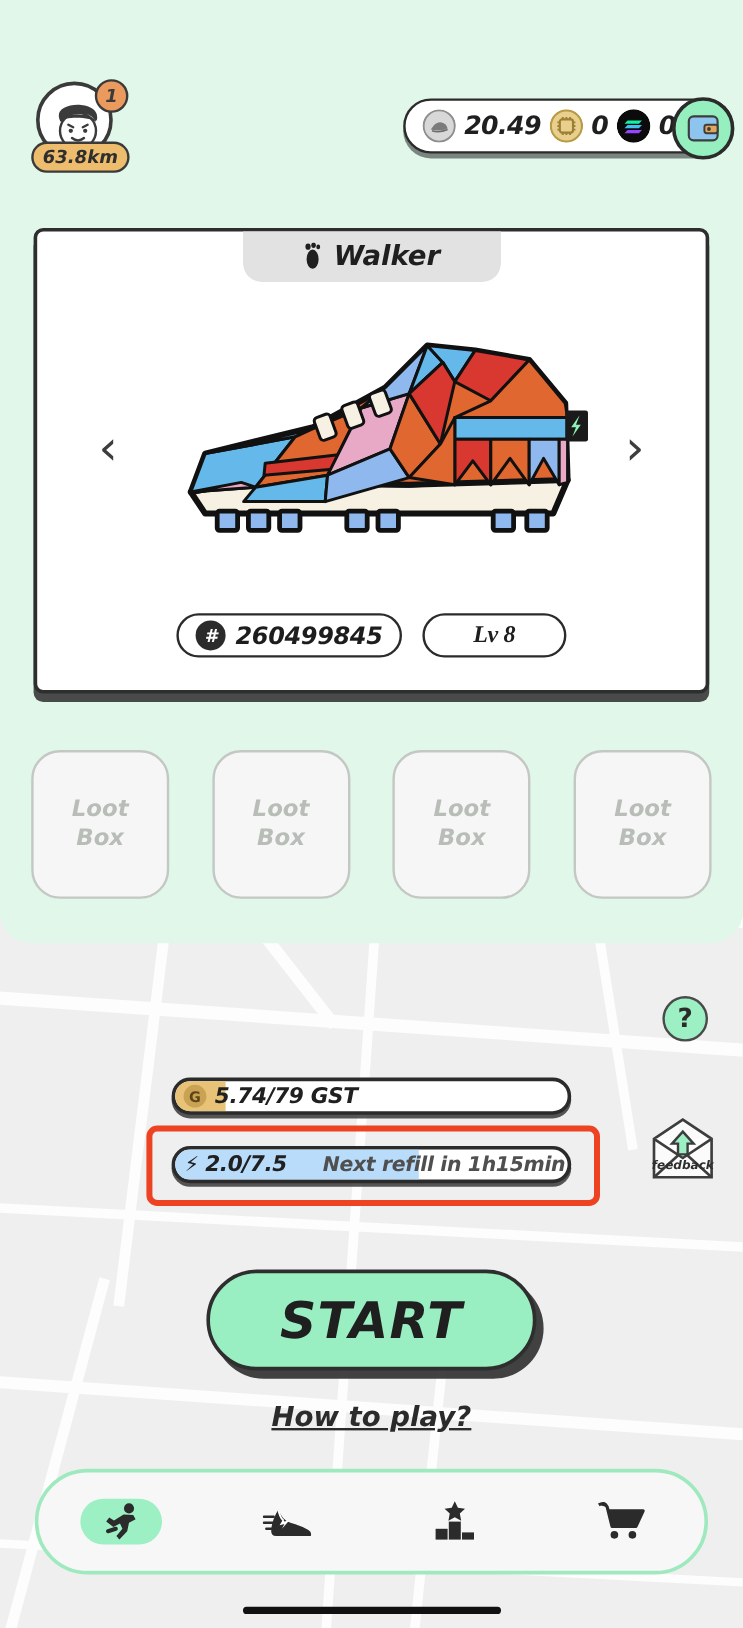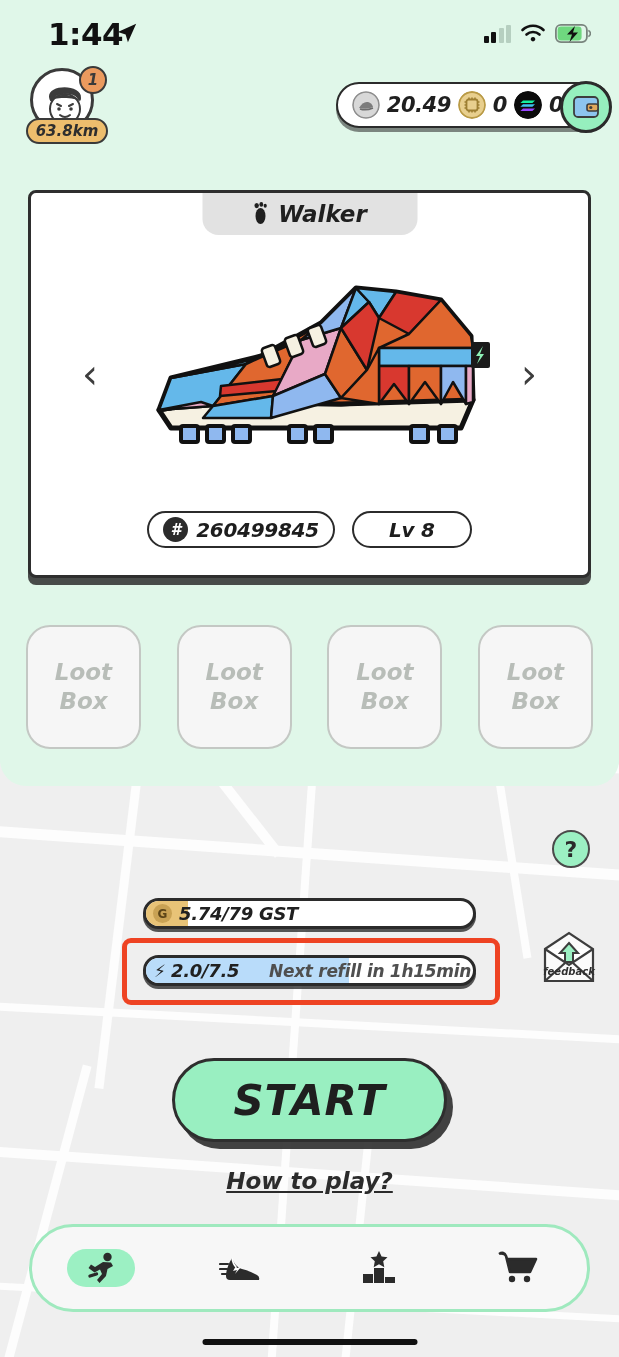--- a/index.html
+++ b/index.html
@@ -162,36 +162,36 @@
     background: #2b2b2b; color: #fff;
     display: flex; align-items: center; justify-content: center;
     font-size: 15px; font-weight: 700; font-style: italic; flex: none;
   }
   #chip-dur { padding: 0; width: 132px; position: relative; overflow: hidden; }
   #chip-dur-fill {
     position: absolute; left: 0; top: 0; height: 100%;
     background: #9cf0c3;
   }
   #chip-dur span { position: relative; z-index: 2; font-size: 19px; }
-  #chip-lv { width: 120px; }
+  #chip-lv { width: 120px; font-family: Liberation Serif, serif; }
 
   
   #loot-row {
     position: absolute; left: 26px; top: 625px;
     width: 567px;
     display: flex; justify-content: space-between;
   }
   .loot-box {
     width: 115px; height: 124px;
     background: #f6f6f6;
     border: 2.5px solid #c4c8c4;
     border-radius: 24px;
     display: flex; flex-direction: column;
     align-items: center; justify-content: center;
-    color: #b8bdb8; font-size: 23px; font-weight: 700; font-style: italic;
+    color: #b8bdb8; font-size: 19px; font-weight: 700; font-style: italic;
     line-height: 1.25;
   }
 
   
   #help-btn {
     position: absolute; right: 29px; top: 830px;
     width: 38px; height: 38px; border-radius: 50%;
     background: #9cf0c3; border: 2px solid #4a4a4a;
     display: flex; align-items: center; justify-content: center;
     font-size: 22px; font-weight: 700; color: #2b2b2b;
@@ -335,45 +335,20 @@
   <div class="road" style="left:120px; top:-30px; width:9px; height:420px; transform:rotate(7deg);"></div>
   <div class="road" style="left:290px; top:-30px; width:8px; height:740px; transform:rotate(4deg);"></div>
   <div class="road" style="left:200px; top:-60px; width:10px; height:240px; transform:rotate(-38deg);"></div>
   <div class="road" style="left:40px; top:360px; width:9px; height:330px; transform:rotate(15deg);"></div>
   <div class="road" style="left:500px; top:-40px; width:8px; height:300px; transform:rotate(-9deg);"></div>
   <div class="road" style="left:355px; top:380px; width:8px; height:300px; transform:rotate(6deg);"></div>
 </div>
 
 <div id="top-panel">
 
-  <div id="status-bar">
-    <div id="status-time">1:44</div>
-    <svg id="loc-arrow" viewBox="0 0 24 24">
-      <path d="M22 2 L2 11 L10.5 13.5 L13 22 Z" fill="#111"></path>
-    </svg>
-    <div id="status-right">
-      <div style="display:flex;align-items:flex-end;gap:2.5px;height:18px;">
-        <div class="sig-bar" style="height:7px;"></div>
-        <div class="sig-bar" style="height:11px;"></div>
-        <div class="sig-bar dim" style="height:15px;"></div>
-        <div class="sig-bar dim" style="height:18px;"></div>
-      </div>
-      <svg width="26" height="19" viewBox="0 0 26 19">
-        <path d="M13 17.5 a2.3 2.3 0 1 1 0.01 0" fill="#111"></path>
-        <path d="M6.5 10.5 a9.5 9.5 0 0 1 13 0" stroke="#111" stroke-width="2.6" fill="none" stroke-linecap="round"></path>
-        <path d="M2.5 6 a15 15 0 0 1 21 0" stroke="#111" stroke-width="2.6" fill="none" stroke-linecap="round"></path>
-      </svg>
-      <svg width="36" height="19" viewBox="0 0 36 19">
-        <rect x="0.9" y="0.9" width="31" height="17.2" rx="5" fill="none" stroke="#111" stroke-width="1.8" opacity="0.5"></rect>
-        <rect x="2.6" y="2.6" width="24" height="13.8" rx="3.4" fill="#6fd87f"></rect>
-        <path d="M33.3 6.5 a3.2 3.2 0 0 1 0 6" stroke="#111" stroke-width="1.6" fill="none" opacity="0.5"></path>
-        <path d="M20 2 L12 10.5 L17 10.5 L14.5 18 L23 8.5 L18 8.5 Z" fill="#111"></path>
-      </svg>
-    </div>
-  </div>
 
   <div id="avatar-wrap">
     <div id="avatar-circle">
       <svg viewBox="0 0 64 64" width="64" height="64">
         <path d="M16 26 C15 13, 49 13, 48 27 C48 31, 46 30, 45 28 C41 21, 23 21, 20 29 C19 31, 17 32, 16 26 Z" fill="#3b3b3b"></path>
         <ellipse cx="32" cy="38" rx="15" ry="15" fill="#fff" stroke="#3b3b3b" stroke-width="2"></ellipse>
         <path d="M17 30 C19 22, 45 22, 47 31 C44 26, 20 26, 17 30 Z" fill="#3b3b3b"></path>
         <path d="M24 33 l4 2" stroke="#3b3b3b" stroke-width="2" stroke-linecap="round"></path>
         <path d="M40 33 l-4 2" stroke="#3b3b3b" stroke-width="2" stroke-linecap="round"></path>
         <circle cx="26" cy="38" r="1.8" fill="#3b3b3b"></circle>

